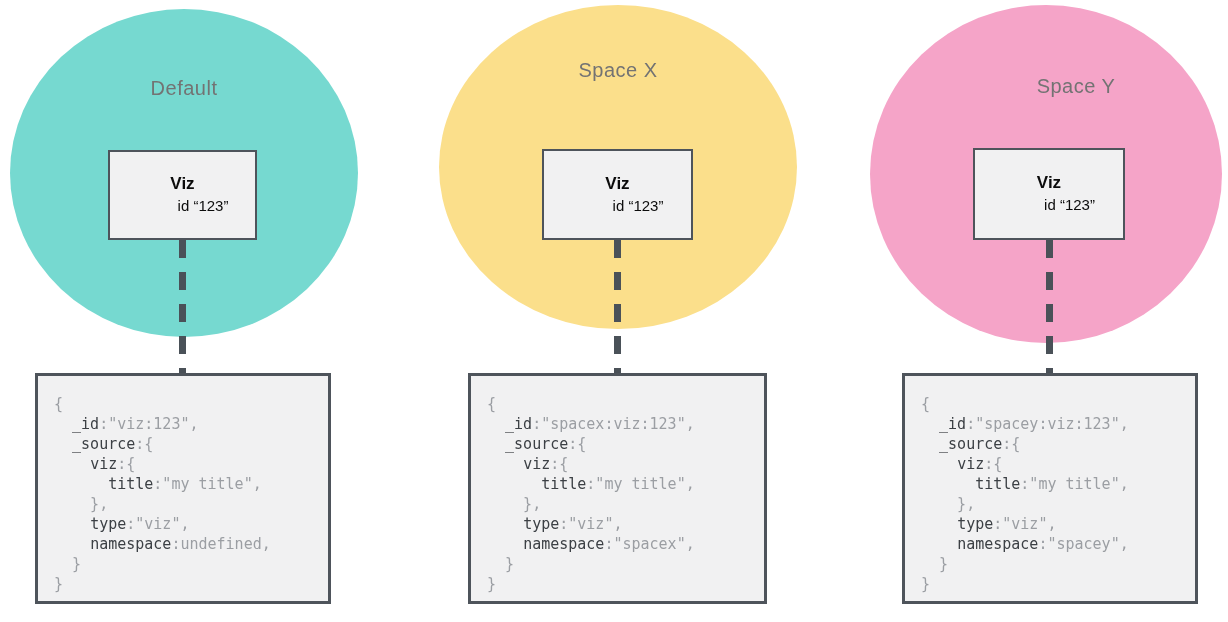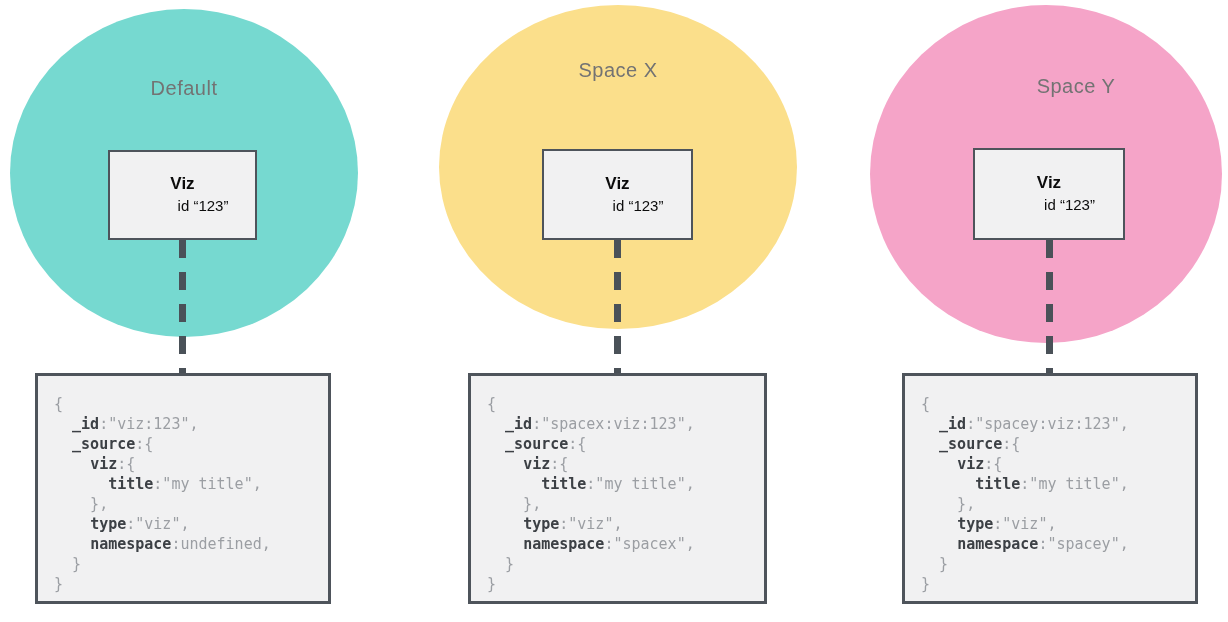--- a/index.html
+++ b/index.html
@@ -59,21 +59,21 @@
     background: var(--code-bg);
     border: 3px solid var(--code-border);
     padding: 18px 8px 0 16px;
     font-family: "DejaVu Sans Mono", "Liberation Mono", monospace;
     font-size: 15px;
     line-height: 20px;
     white-space: pre;
     overflow: hidden;
   }
   .code-line { white-space: pre; }
-  .code-key { color: var(--code-key-color); font-weight: 700; }
+  .code-key { color: var(--code-key-color); font-weight: 400; }
   .code-val { color: var(--code-value-color); }
 </style>
 </head>
 <body>
 
 <div class="canvas">
 
   <div class="circle" style="left: 10px; top: 9px; width: 348px; height: 328px; background: rgb(118, 217, 208);"></div>
   <div class="space-title" style="left:10px; top:70px; width:348px;">Default</div>
   <div class="viz-card" style="left:108px; top:150px; width:149px; height:90px;">

